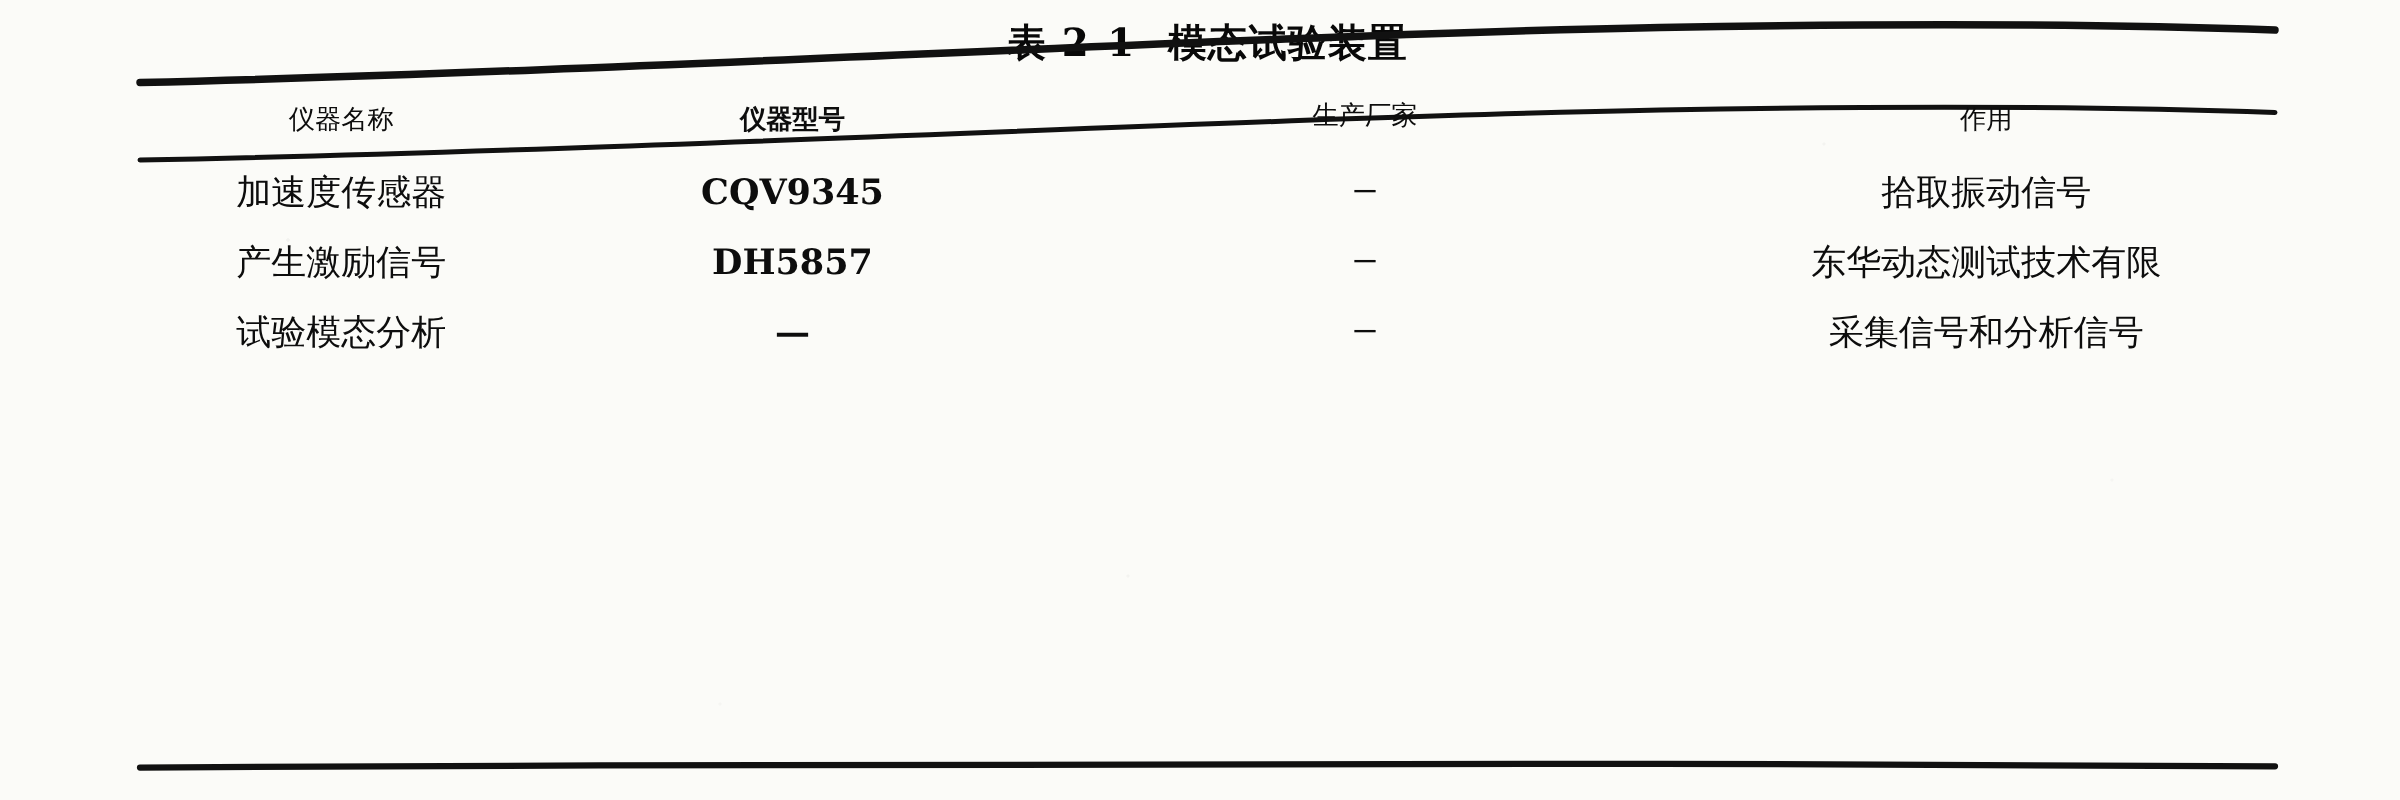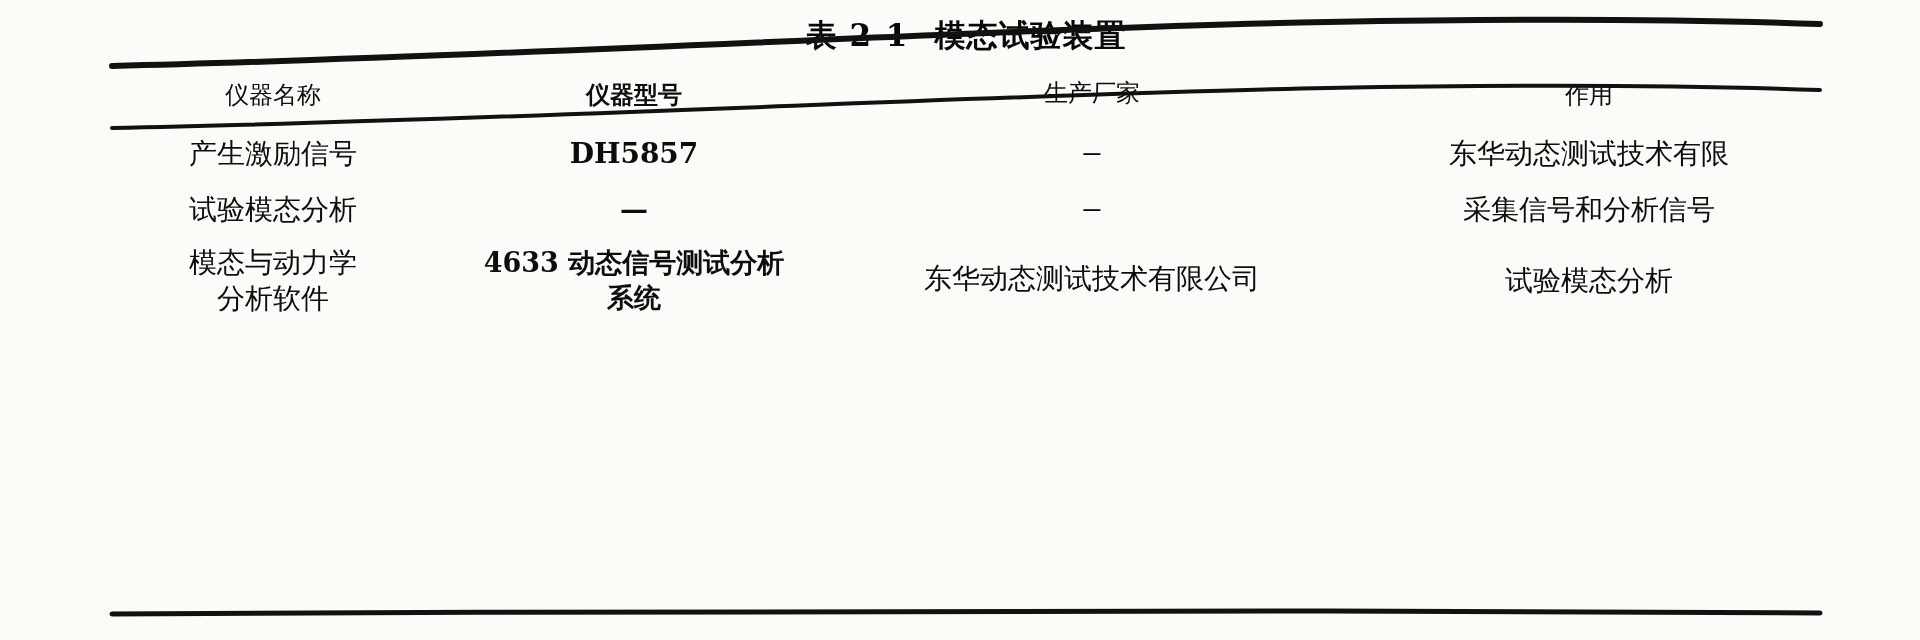--- a/index.html
+++ b/index.html
@@ -72,21 +72,21 @@
   }
   th, td {
     text-align: center;
     vertical-align: middle;
     font-weight: normal;
     padding: 0;
     line-height: 1.28;
   }
   thead th {
     height: 62px;
-    font-size: 24px;
+    font-size: 21px;
   }
   tbody td {
     height: 56px;
   }
   tbody tr.tall td {
     height: 86px;
   }
   .col1 { width: 330px; }
   .col2 { width: 392px; font-weight: bold; }
   .col3 { width: 524px; font-family: Liberation Mono, monospace; }
@@ -117,40 +117,34 @@
       <thead>
         <tr>
           <th class="col1">仪器名称</th>
           <th class="col2">仪器型号</th>
           <th class="col3">生产厂家</th>
           <th class="col4">作用</th>
         </tr>
       </thead>
       <tbody>
         <tr>
+          <td class="col1">加速度传感器</td>
+          <td class="col2">CQV9345</td>
+          <td class="col3 dash">—</td>
+          <td class="col4">拾取振动信号</td>
+        </tr>
+        <tr>
           <td class="col1">产生激励信号</td>
           <td class="col2">DH5857</td>
           <td class="col3 dash">—</td>
           <td class="col4">东华动态测试技术有限</td>
         </tr>
         <tr>
           <td class="col1">试验模态分析</td>
           <td class="col2 dash">—</td>
           <td class="col3 dash">—</td>
           <td class="col4">采集信号和分析信号</td>
         </tr>
-        <tr class="tall">
-          <td class="col1">
-            <div>模态与动力学</div>
-            <div>分析软件</div>
-          </td>
-          <td class="col2 model-text">
-            <div>4633 动态信号测试分析</div>
-            <div>系统</div>
-          </td>
-          <td class="col3">东华动态测试技术有限公司</td>
-          <td class="col4">试验模态分析</td>
-        </tr>
       </tbody>
     </table>
 
   </div>
 </div>
 
 </body></html>

